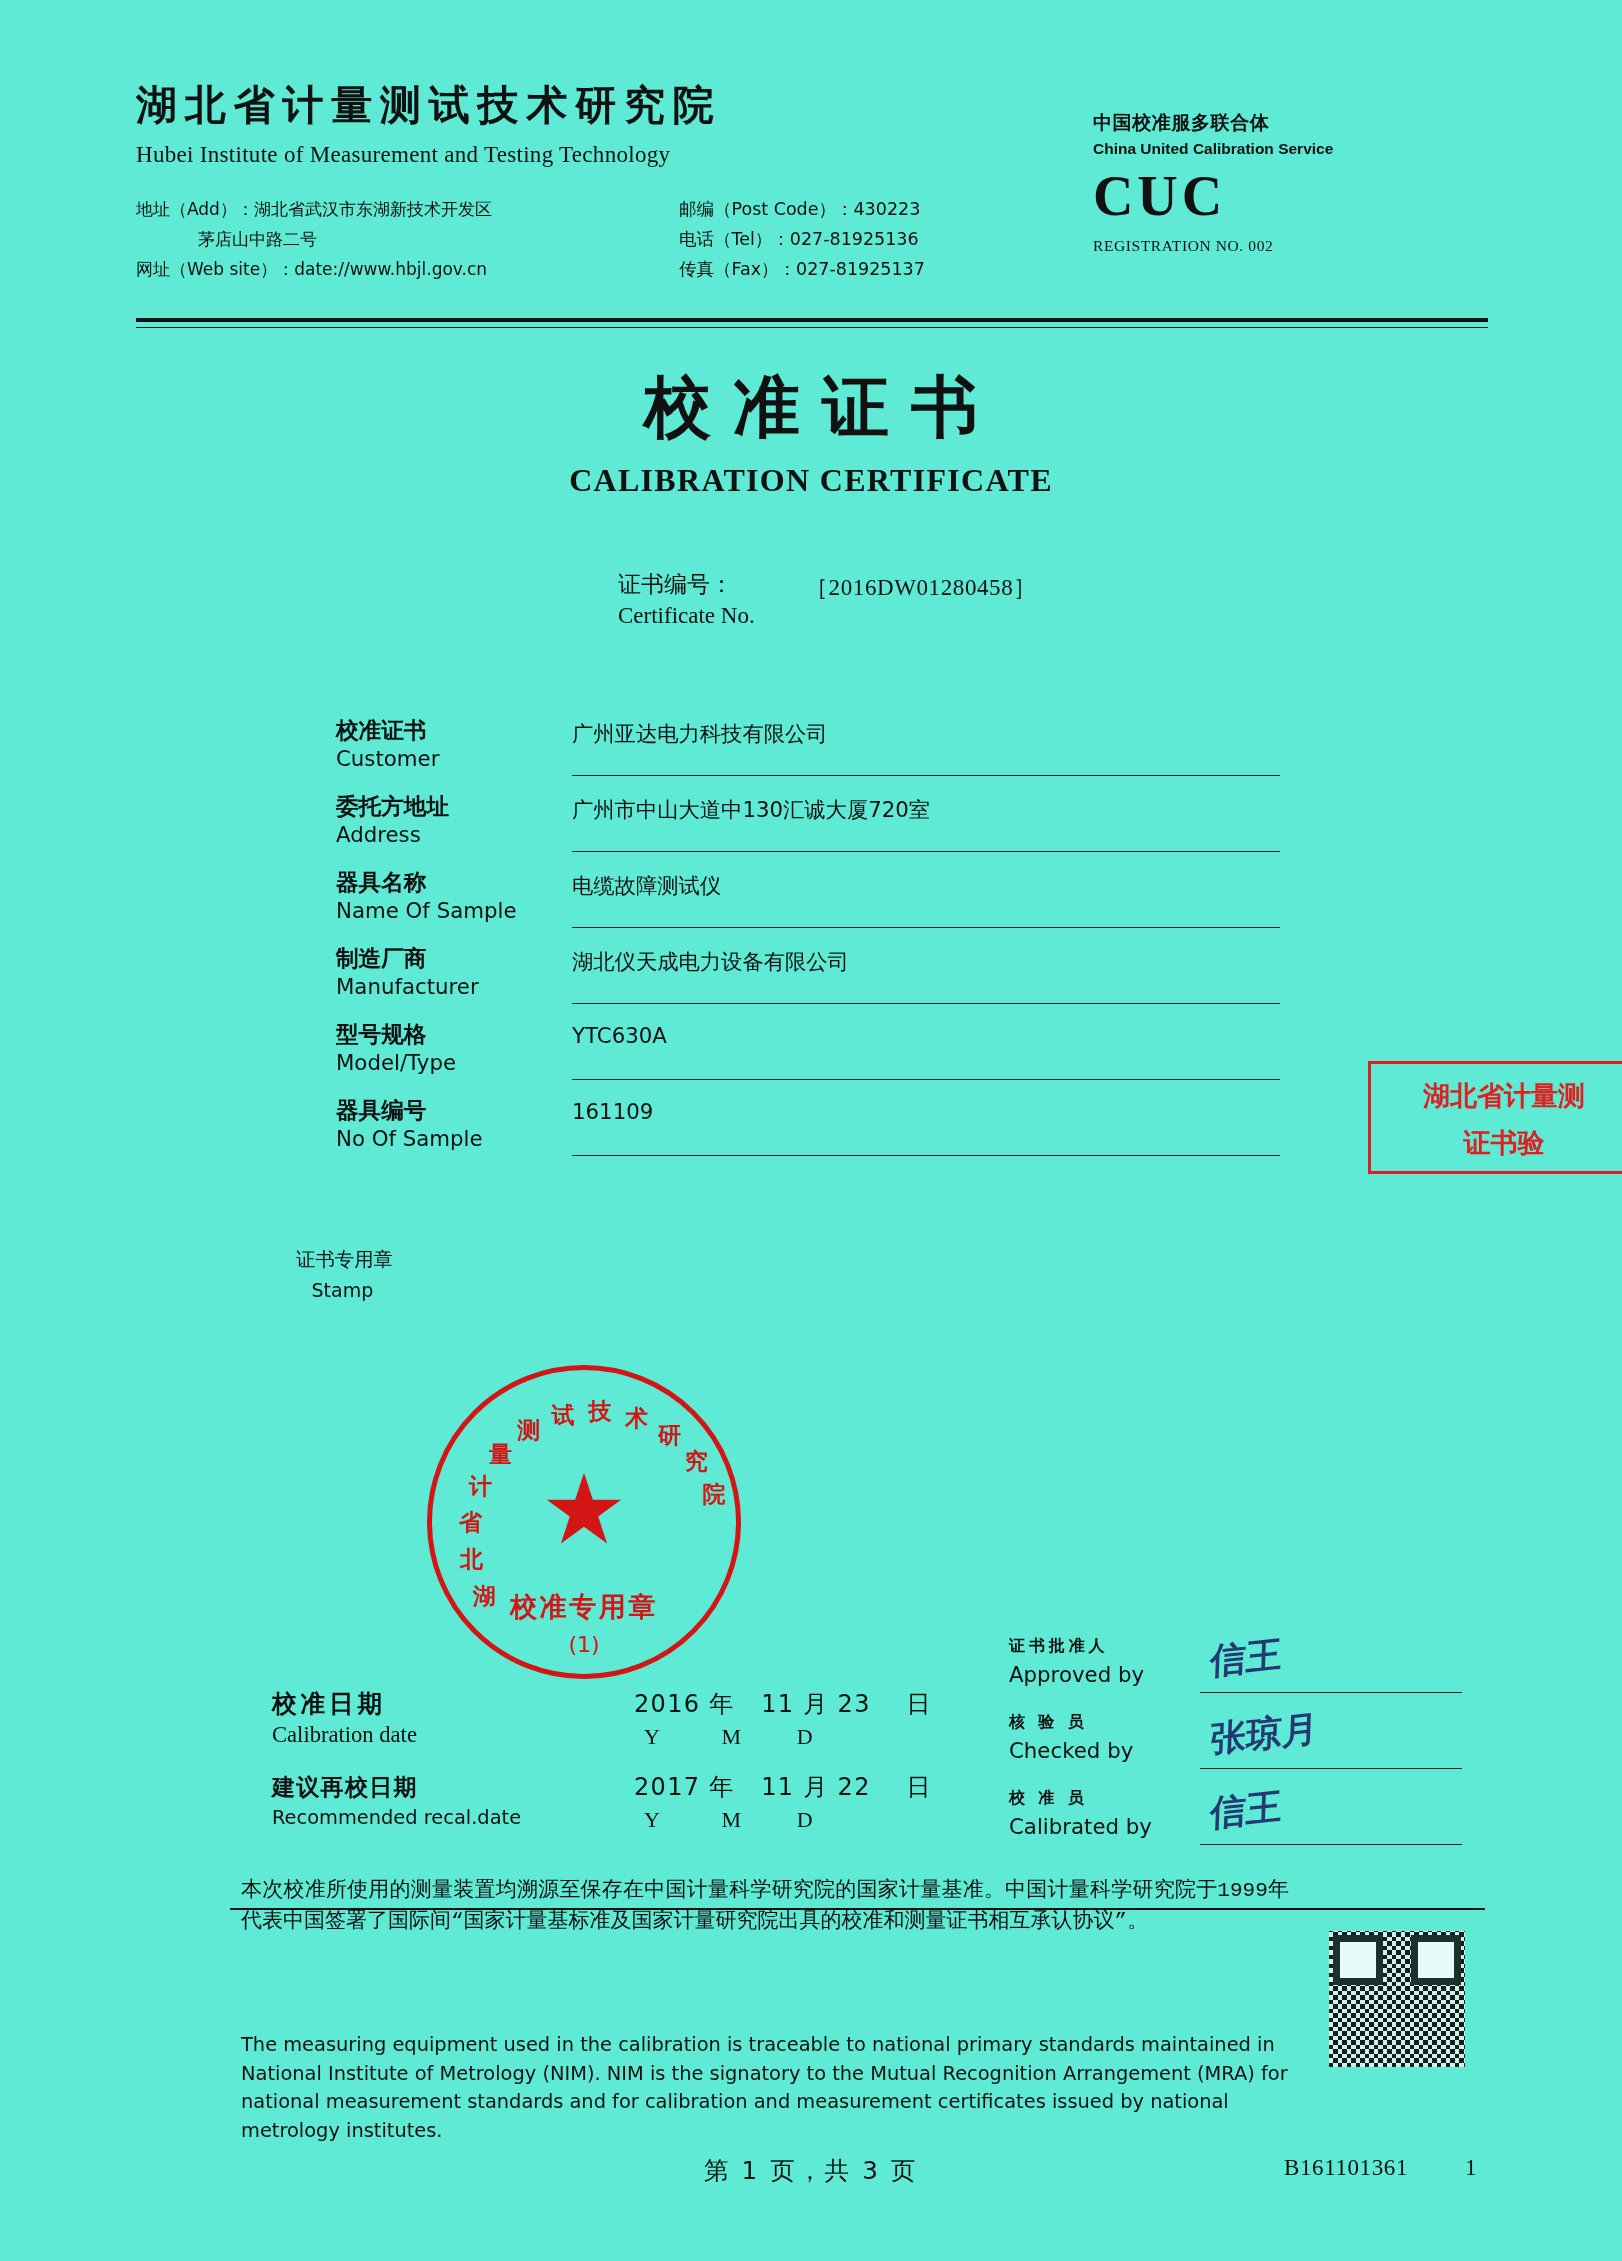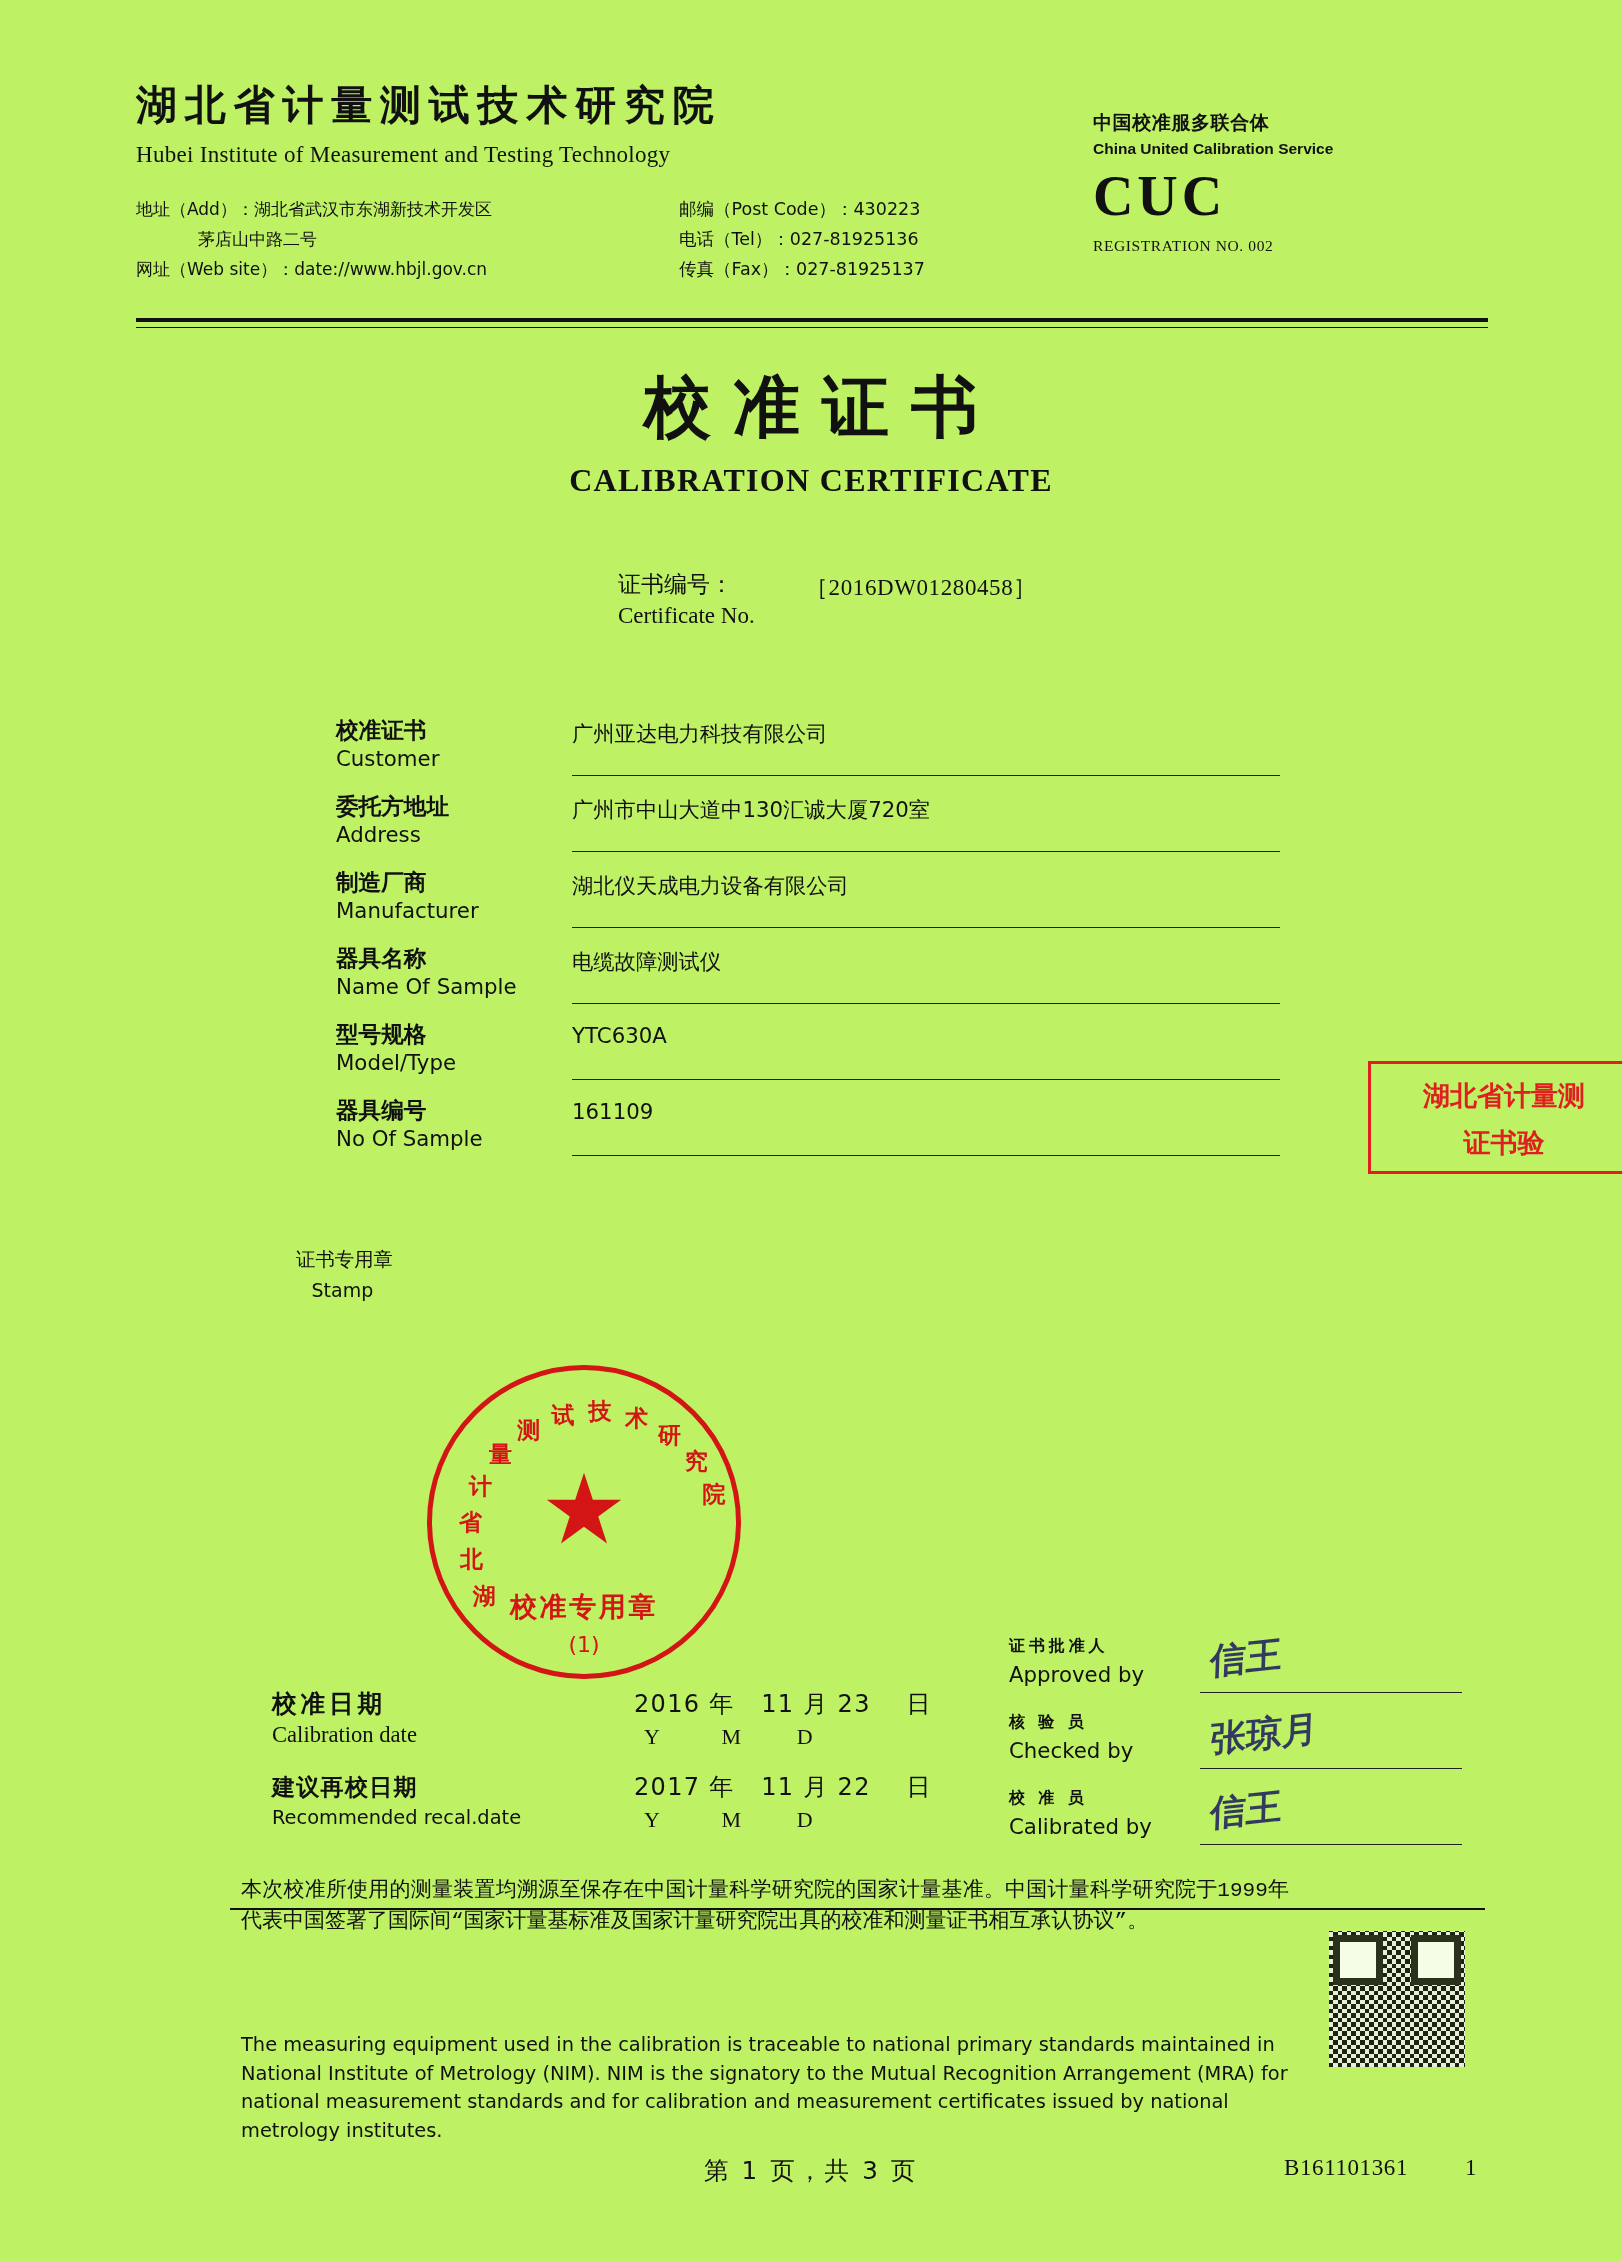--- a/index.html
+++ b/index.html
@@ -8,21 +8,21 @@
     background: #ffffff;
   }
   body {
     font-family: "Liberation Serif", serif;
     color: #0d0d0d;
   }
   #page {
     position: relative;
     width: 1622px;
     height: 2261px;
-    background: #bef264;
+    background: #5eead4;
     overflow: hidden;
   }
   
   .header {
     position: absolute;
     left: 136px;
     top: 78px;
     width: 1352px;
   }
   .org-cn {
@@ -526,33 +526,33 @@
       <div class="field-label">
         <span class="cn">委托方地址</span>
         <span class="en">Address</span>
       </div>
       <div class="field-value">广州市中山大道中130汇诚大厦720室</div>
       <div class="field-line"></div>
     </div>
 
     <div class="field-row">
       <div class="field-label">
+        <span class="cn">器具名称</span>
+        <span class="en">Name Of Sample</span>
+      </div>
+      <div class="field-value">电缆故障测试仪</div>
+      <div class="field-line"></div>
+    </div>
+
+    <div class="field-row">
+      <div class="field-label">
         <span class="cn">制造厂商</span>
         <span class="en">Manufacturer</span>
       </div>
       <div class="field-value">湖北仪天成电力设备有限公司</div>
-      <div class="field-line"></div>
-    </div>
-
-    <div class="field-row">
-      <div class="field-label">
-        <span class="cn">器具名称</span>
-        <span class="en">Name Of Sample</span>
-      </div>
-      <div class="field-value">电缆故障测试仪</div>
       <div class="field-line"></div>
     </div>
 
     <div class="field-row">
       <div class="field-label">
         <span class="cn">型号规格</span>
         <span class="en">Model/Type</span>
       </div>
       <div class="field-value">YTC630A</div>
       <div class="field-line"></div>

